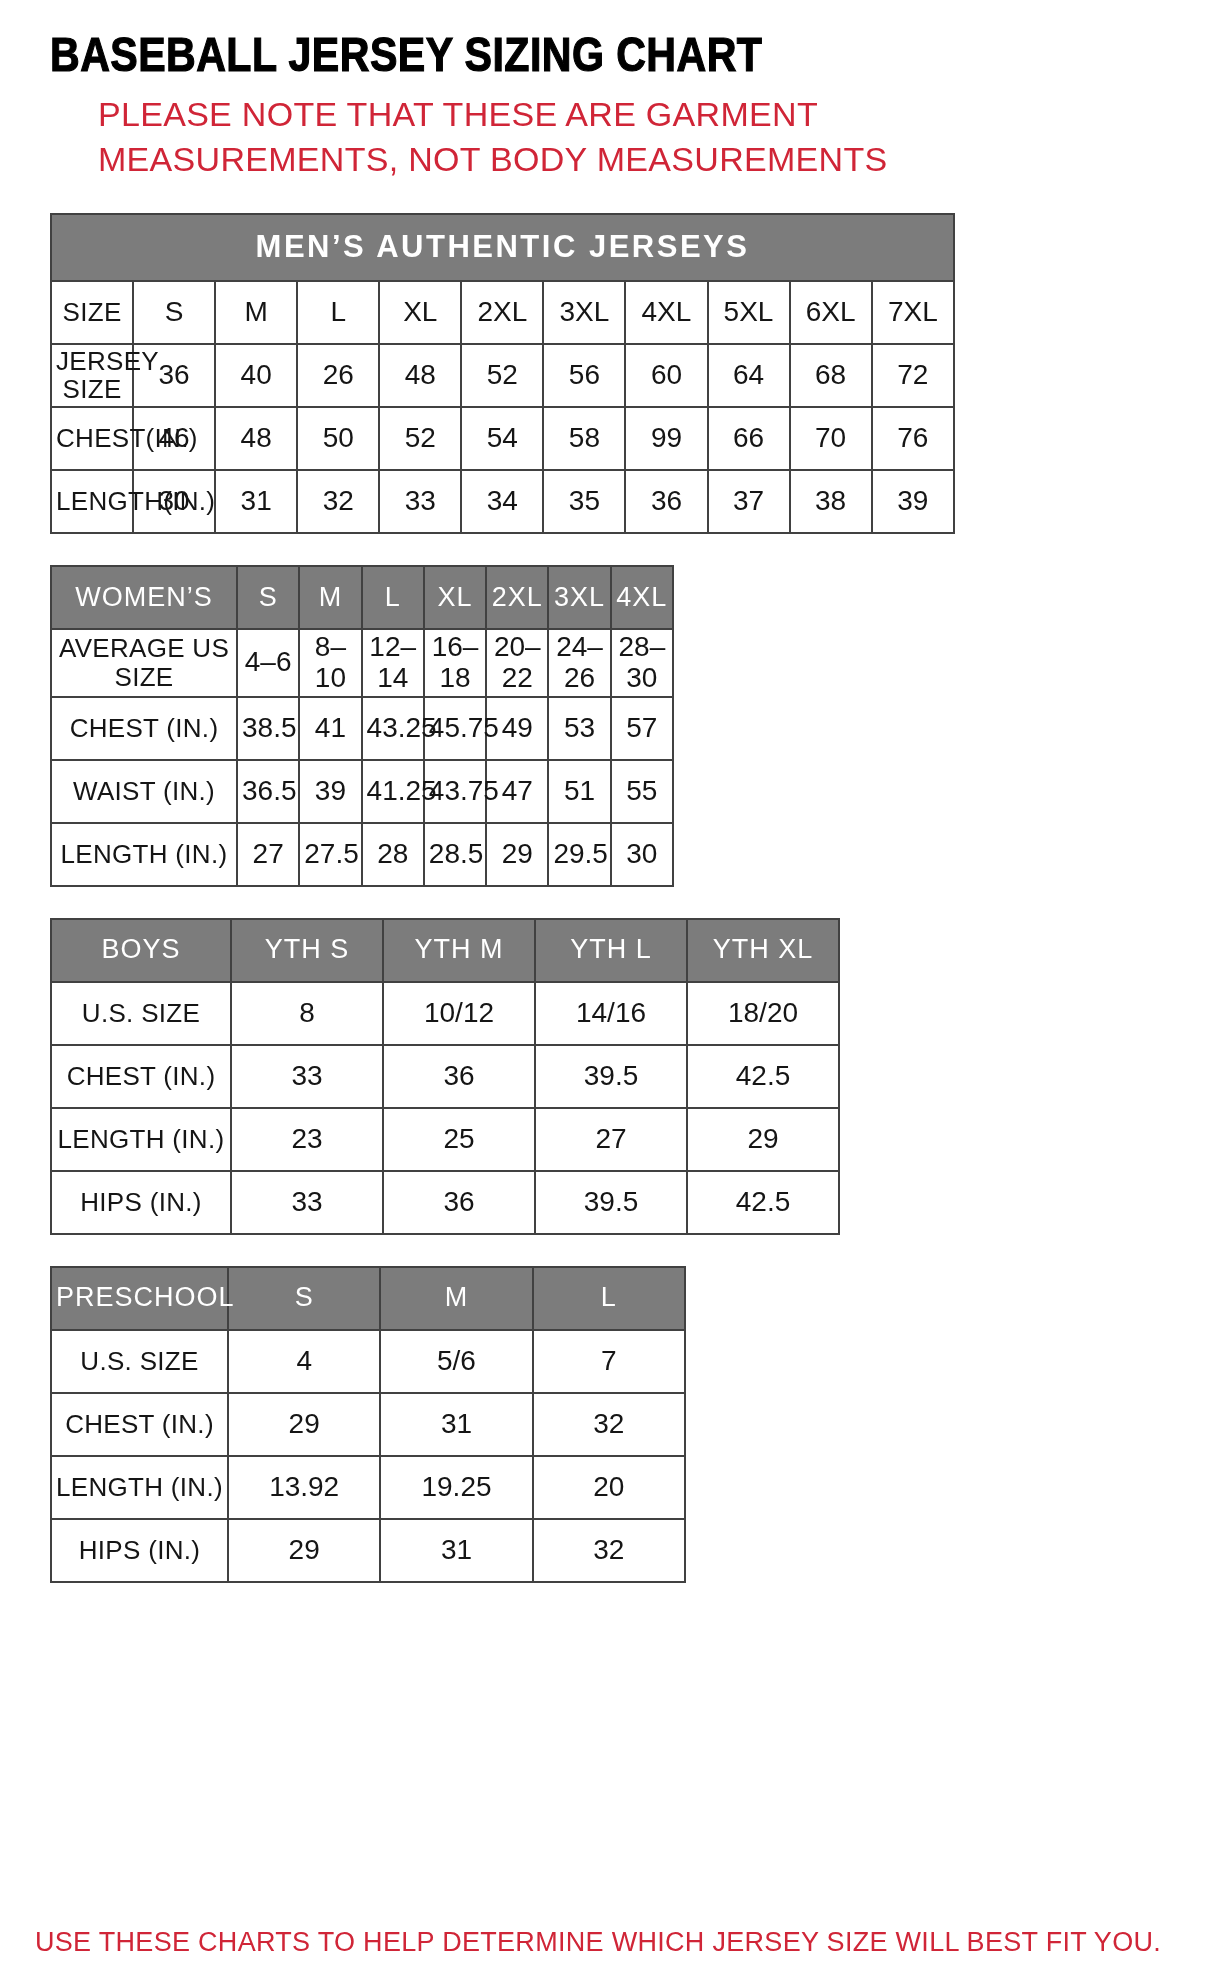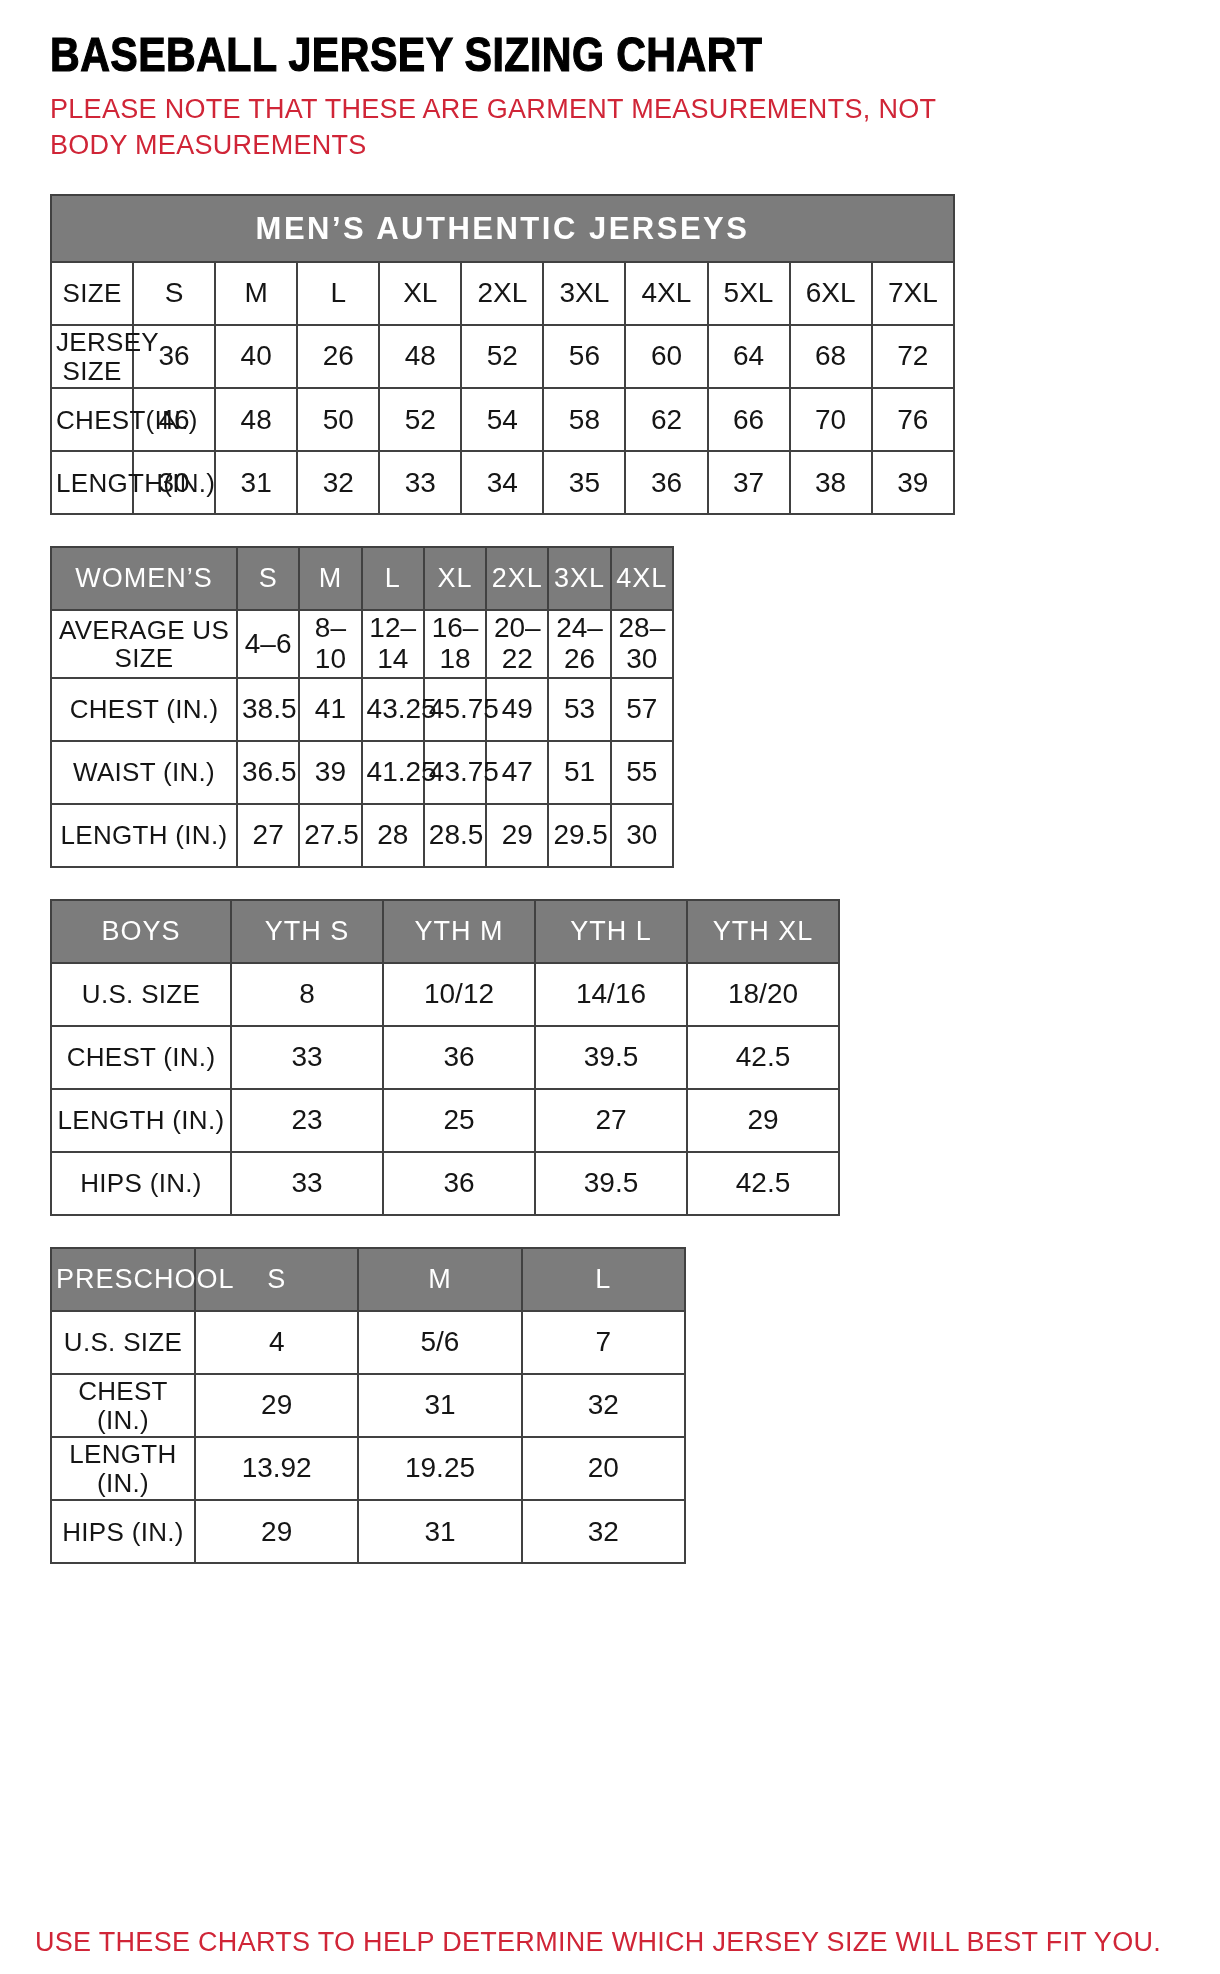--- a/index.html
+++ b/index.html
@@ -28,25 +28,26 @@
     letter-spacing:0.5px;
     margin:6px 0 10px 0;
     transform:scaleX(0.84);
     transform-origin:left center;
     white-space:nowrap;
     -webkit-text-stroke:1.2px #000;
     color:#000;
   }
   .note-top{
     color:var(--note-red,#d02537);
-    font-size:27px;
+    font-size:34px;
     line-height:1.32;
     max-width:905px;
     letter-spacing:0.3px;
     margin-bottom:8px;
+    margin-left:48px;
   }
   table{
     border-collapse:collapse;
     table-layout:fixed;
     margin-top:31px;
   }
   th,td{
     border:2px solid #414141;
     text-align:center;
     vertical-align:middle;
@@ -74,21 +75,21 @@
     font-size:26px;
     letter-spacing:0.3px;
   }
   .t0{width:905px;}
   .t1{width:624px;}
   .t2{width:790px;}
   .t3{width:636px;}
   .t0 th:first-child,.t0 td:first-child{width:180px;}
   .t1 th:first-child,.t1 td:first-child{width:186px;}
   .t2 th:first-child,.t2 td:first-child{width:180px;}
-  .t3 th:first-child,.t3 td:first-child{width:144px;}
+  .t3 th:first-child,.t3 td:first-child{width:177px;}
   .note-bottom{
     margin-top:auto;
     padding:0 35px 16px 35px;
     color:var(--note-red,#d02537);
     font-size:27px;
     letter-spacing:0.3px;
     white-space:nowrap;
   }
 </style>
 </head>
@@ -134,21 +135,21 @@
           <td class="value-cell">72</td>
         </tr>
         <tr>
           <td class="label-cell">CHEST(IN.)</td>
           <td class="value-cell">46</td>
           <td class="value-cell">48</td>
           <td class="value-cell">50</td>
           <td class="value-cell">52</td>
           <td class="value-cell">54</td>
           <td class="value-cell">58</td>
-          <td class="value-cell">62</td>
+          <td class="value-cell">99</td>
           <td class="value-cell">66</td>
           <td class="value-cell">70</td>
           <td class="value-cell">76</td>
         </tr>
         <tr>
           <td class="label-cell">LENGTH(IN.)</td>
           <td class="value-cell">30</td>
           <td class="value-cell">31</td>
           <td class="value-cell">32</td>
           <td class="value-cell">33</td>

